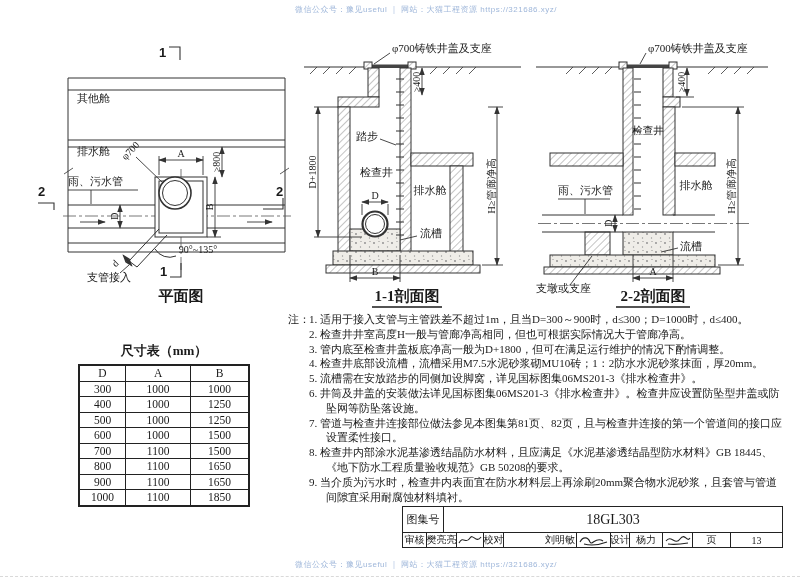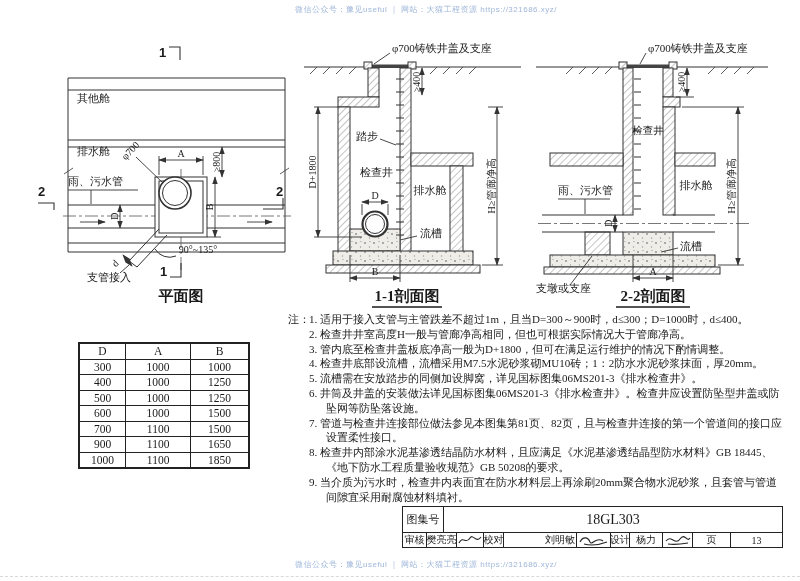--- a/index.html
+++ b/index.html
@@ -256,20 +256,21 @@
       <div class="note-item">4. 检查井底部设流槽，流槽采用M7.5水泥砂浆砌MU10砖；1：2防水水泥砂浆抹面，厚20mm。</div>
       <div class="note-item">5. 流槽需在安放踏步的同侧加设脚窝，详见国标图集06MS201-3《排水检查井》。</div>
       <div class="note-item">6. 井筒及井盖的安装做法详见国标图集06MS201-3《排水检查井》。检查井应设置防坠型井盖或防坠网等防坠落设施。</div>
       <div class="note-item">7. 管道与检查井连接部位做法参见本图集第81页、82页，且与检查井连接的第一个管道间的接口应设置柔性接口。</div>
       <div class="note-item">8. 检查井内部涂水泥基渗透结晶防水材料，且应满足《水泥基渗透结晶型防水材料》GB 18445、《地下防水工程质量验收规范》GB 50208的要求。</div>
       <div class="note-item">9. 当介质为污水时，检查井内表面宜在防水材料层上再涂刷20mm聚合物水泥砂浆，且套管与管道间隙宜采用耐腐蚀材料填衬。</div>
     </div>
   </div>
 
   <div class="sizetbl">
+    <div class="sizetbl-title">尺寸表（mm）</div>
     <table class="st">
       <colgroup>
           <col class="c1">
           <col class="c2">
           <col class="c3">
         </colgroup>
       <thead>
         <tr>
           <th>D</th>
           <th>A</th>
@@ -294,20 +295,25 @@
           </tr>
         <tr>
             <td>600</td>
             <td>1000</td>
             <td>1500</td>
           </tr>
         <tr>
             <td>700</td>
             <td>1100</td>
             <td>1500</td>
+          </tr>
+        <tr>
+            <td>800</td>
+            <td>1100</td>
+            <td>1650</td>
           </tr>
         <tr>
             <td>900</td>
             <td>1100</td>
             <td>1650</td>
           </tr>
         <tr>
             <td>1000</td>
             <td>1100</td>
             <td>1850</td>

